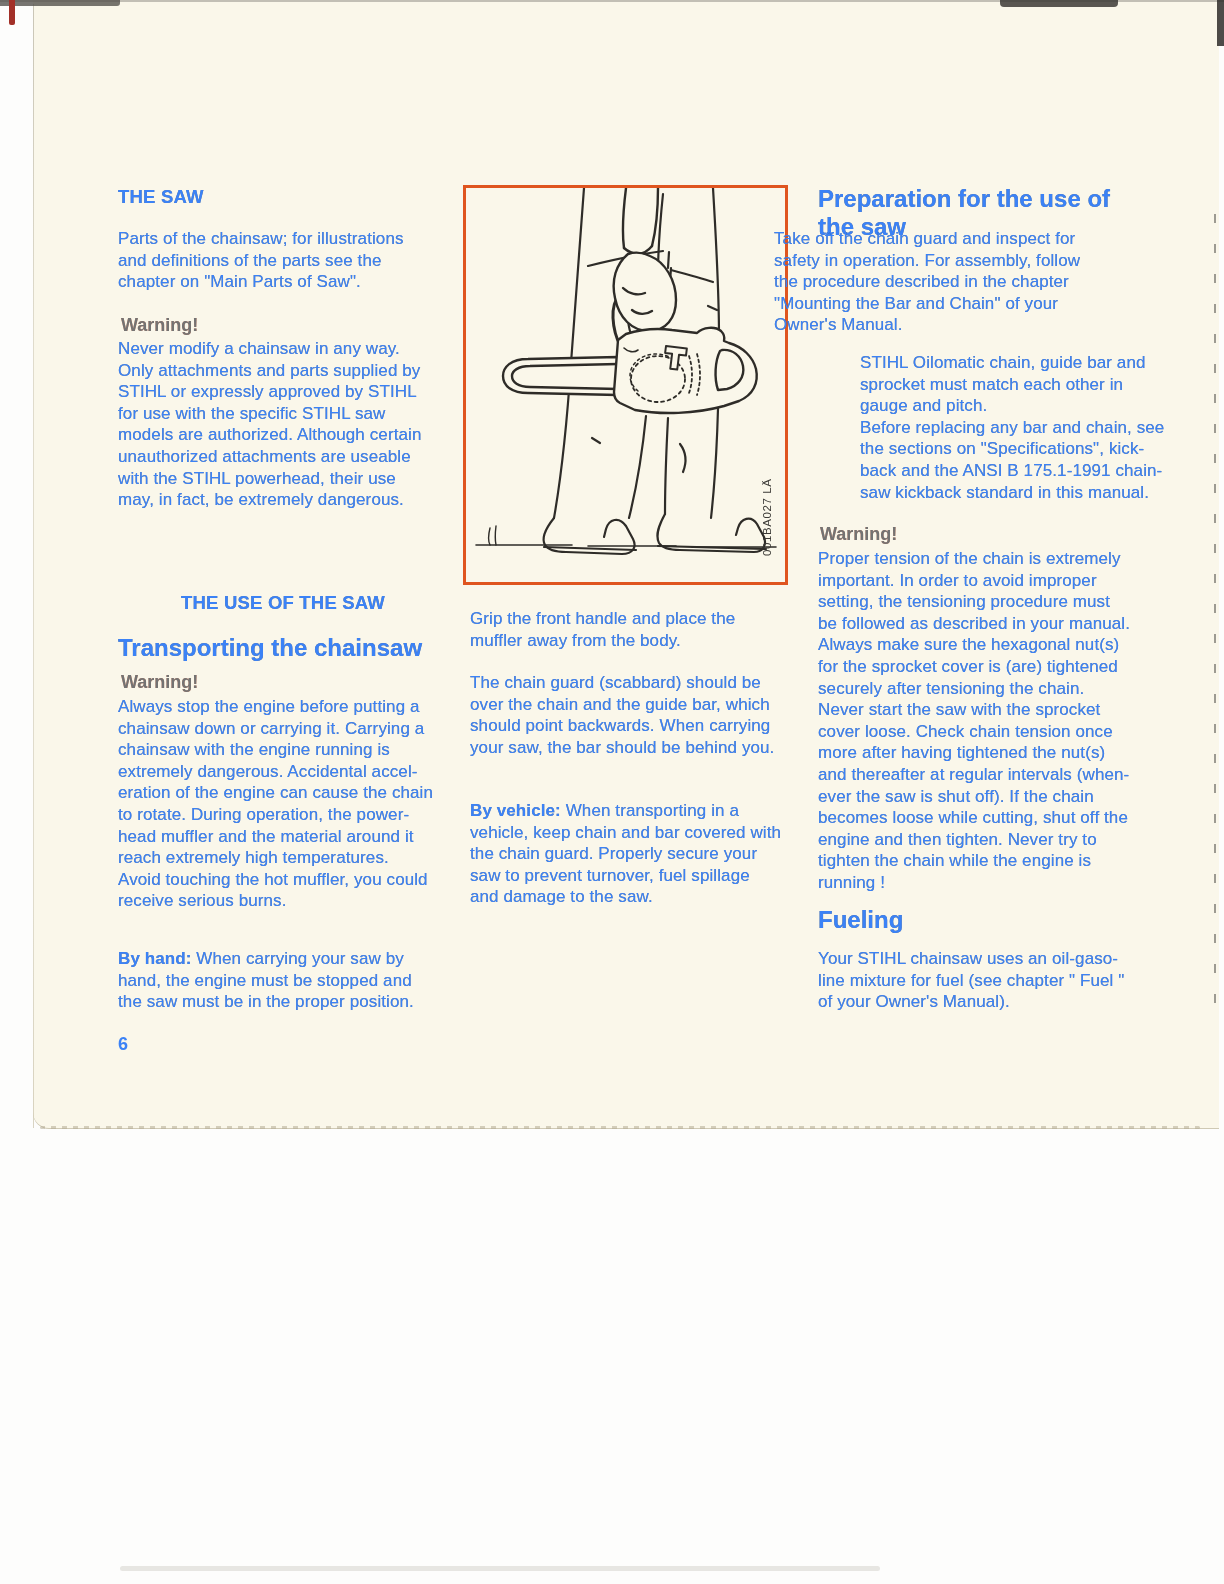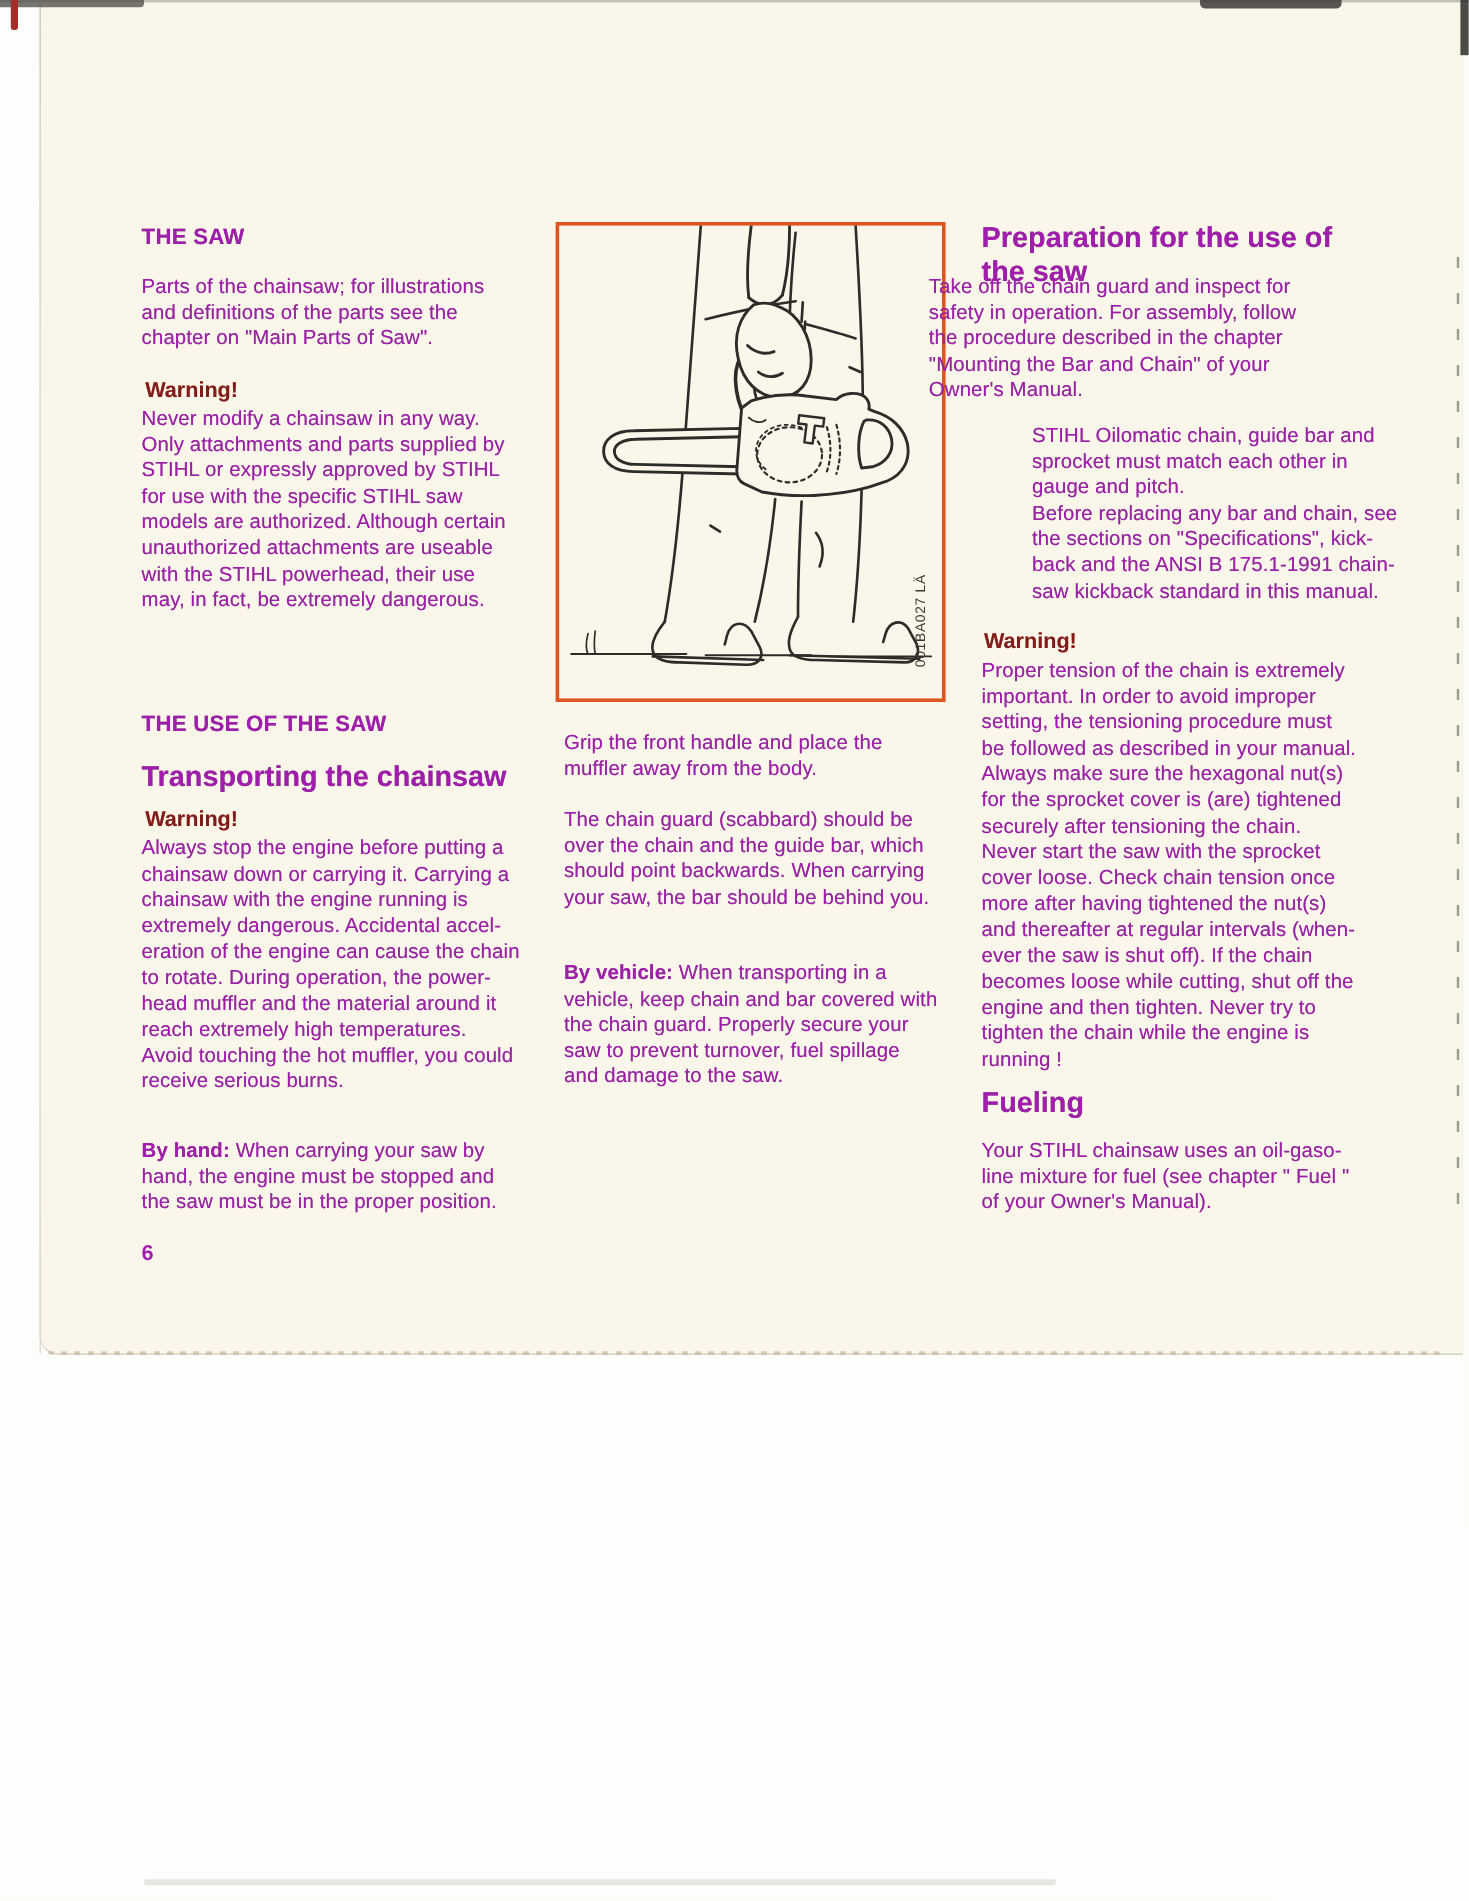--- a/index.html
+++ b/index.html
@@ -31,28 +31,28 @@
   .top-blob-right{position:absolute;left:1000px;top:0;width:118px;height:7px;background:#3c3a36;opacity:.85;border-radius:0 0 4px 4px;}
   .corner-right-dark{position:absolute;left:1217px;top:0;width:7px;height:46px;background:#2e2c29;opacity:.85;}
   .red-tick{position:absolute;left:9px;top:0;width:6px;height:25px;background:#a23028;border-radius:0 0 2px 2px;}
   .right-dash-line{
     position:absolute;left:1214px;top:214px;width:2px;height:790px;
     background:repeating-linear-gradient(#6a6862 0 9px,transparent 9px 30px);
     opacity:.65;
   }
   .bottom-smudge{position:absolute;left:120px;top:1566px;width:760px;height:5px;background:#e7e6e2;border-radius:3px;}
   
-  .blk{position:absolute;color:#a21caf;}
+  .blk{position:absolute;color:#3b82f6;}
   .body-text{
     font-size:17px;line-height:21.6px;white-space:pre-line;
     letter-spacing:.1px;text-shadow:0 0 .5px rgba(45,42,38,.55);
   }
   .h-caps{font-size:18.5px;font-weight:bold;letter-spacing:.2px;text-shadow:0 0 .5px rgba(30,28,25,.6);}
   .h-sub{font-size:24px;font-weight:bold;text-shadow:0 0 .5px rgba(30,28,25,.6);}
-  .warning{font-size:18px;font-weight:bold;color:#7f1d1d;text-shadow:0 0 .5px rgba(220,70,25,.6);}
+  .warning{font-size:18px;font-weight:bold;color:#737373;text-shadow:0 0 .5px rgba(220,70,25,.6);}
   .lead-bold{font-weight:bold;}
   .page-num{font-size:18px;font-weight:bold;}
   
   .figure{
     position:absolute;left:463px;top:185px;width:325px;height:400px;
     border:3px solid #df551f;background:#faf7ea;box-sizing:border-box;
   }
   .figure svg{display:block;width:100%;height:100%;}
 </style>
 </head>
@@ -75,21 +75,21 @@
 chapter on "Main Parts of Saw".</div>
 <div class="blk warning" style="left:121px;top:315px;">Warning!</div>
 <div class="blk body-text" style="left:118px;top:338px;width:340px;">Never modify a chainsaw in any way.
 Only attachments and parts supplied by
 STIHL or expressly approved by STIHL
 for use with the specific STIHL saw
 models are authorized. Although certain
 unauthorized attachments are useable
 with the STIHL powerhead, their use
 may, in fact, be extremely dangerous.</div>
-<div class="blk h-caps" style="left:118px;top:592px;width:330px;">THE USE OF THE SAW</div>
+<div class="blk h-caps" style="left:118px;top:592px;width:330px;text-align:center;">THE USE OF THE SAW</div>
 <div class="blk h-sub" style="left:118px;top:634px;width:330px;">Transporting the chainsaw</div>
 <div class="blk warning" style="left:121px;top:672px;">Warning!</div>
 <div class="blk body-text" style="left:118px;top:696px;width:344px;">Always stop the engine before putting a
 chainsaw down or carrying it. Carrying a
 chainsaw with the engine running is
 extremely dangerous. Accidental accel-
 eration of the engine can cause the chain
 to rotate. During operation, the power-
 head muffler and the material around it
 reach extremely high temperatures.

